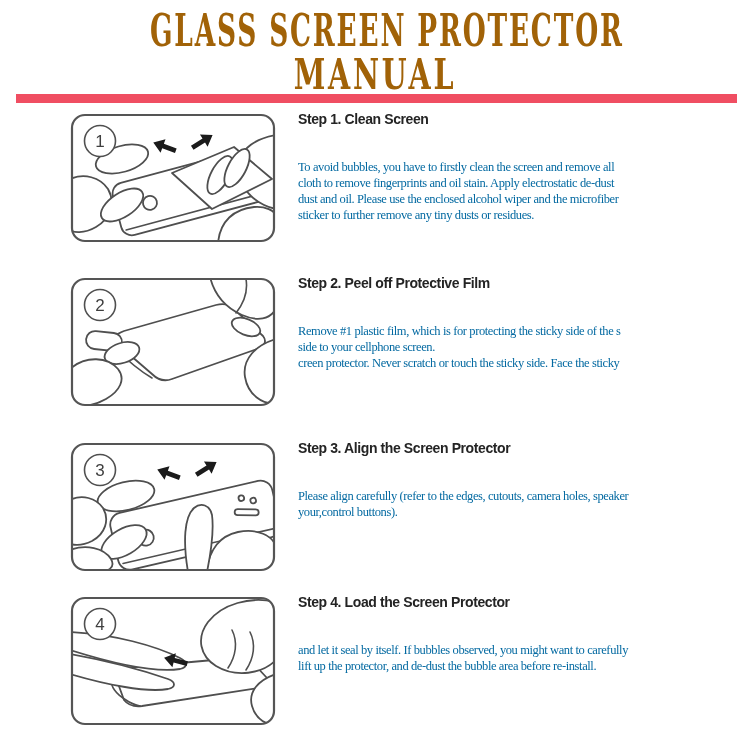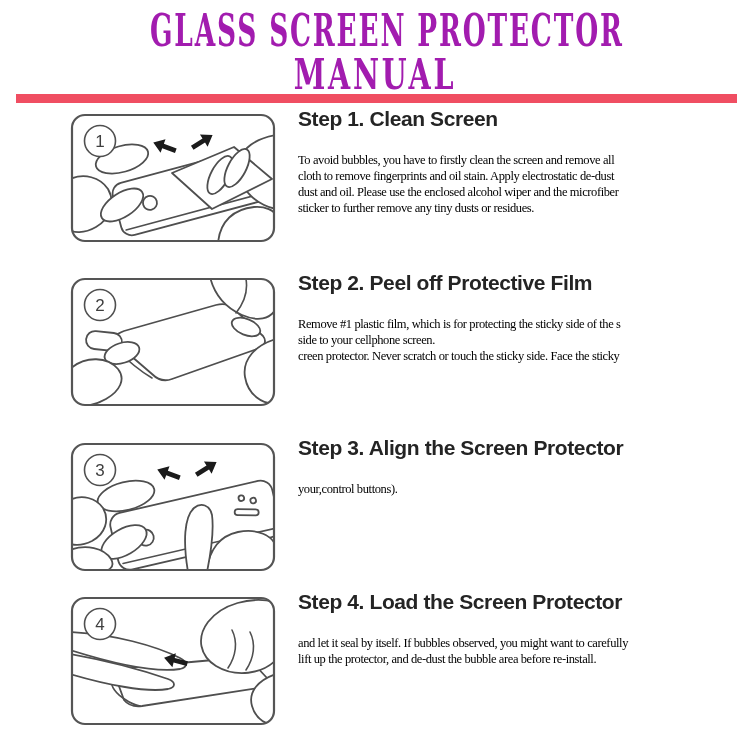--- a/index.html
+++ b/index.html
@@ -1,21 +1,21 @@
 <!DOCTYPE html>
 <html><head>
 <meta charset="utf-8">
 <style>
   html,body{margin:0;padding:0;}
   body{
     width:750px;height:750px;background:#ffffff;overflow:hidden;position:relative;
     font-family:"Liberation Sans", sans-serif;
   }
   
-  .title-wrap{position:absolute;left:0;top:8px;width:750px;text-align:center;color:#a21caf;}
+  .title-wrap{position:absolute;left:0;top:8px;width:750px;text-align:center;color:#a16207;}
   .title-line1{
     display:block;font-family:"DejaVu Serif", serif;font-weight:bold;
     font-size:44px;line-height:46px;letter-spacing:3px;
     transform:scaleX(0.60);transform-origin:50% 0;white-space:nowrap;
   }
   .title-line2{
     display:block;font-family:"DejaVu Serif", serif;font-weight:bold;
     font-size:42px;line-height:42px;letter-spacing:4px;
     transform:scaleX(0.68);transform-origin:50% 0;white-space:nowrap;
   }
@@ -24,24 +24,24 @@
   .step-row{position:absolute;left:0;width:750px;height:140px;}
   .row-1{top:113px;}
   .row-2{top:277px;}
   .row-3{top:442px;}
   .row-4{top:596px;}
   .illus{position:absolute;left:70px;top:0;width:206px;height:130px;}
   .illus svg{display:block;}
   .step-text{position:absolute;left:298px;top:-6px;width:452px;}
   .step-heading{
     margin:0;font-family:"Liberation Sans", sans-serif;font-weight:bold;
-    font-size:21px;line-height:24px;letter-spacing:-0.4px;color:#242424;
-  }
-  .step-body{margin-top:21px;font-family:"Liberation Serif", serif;font-size:12.5px;
-    line-height:16px;letter-spacing:-0.4px;color:#000000;}
+    font-size:14px;line-height:24px;letter-spacing:-0.4px;color:#242424;
+  }
+  .step-body{margin-top:28px;font-family:"Liberation Serif", serif;font-size:12.5px;
+    line-height:16px;letter-spacing:-0.4px;color:#0369a1;}
   .body-line{white-space:nowrap;}
   
   .la{stroke:#4f4f4f;stroke-width:1.8;fill:#ffffff;stroke-linejoin:round;stroke-linecap:round;}
   .la-open{stroke:#4f4f4f;stroke-width:1.6;fill:none;stroke-linejoin:round;stroke-linecap:round;}
   .arrow{fill:#1b1b1b;stroke:none;}
   .badge-circle{stroke:#4f4f4f;stroke-width:1.6;fill:#ffffff;}
   .badge-num{font-family:"Liberation Sans", sans-serif;font-size:17px;fill:#3f3f3f;text-anchor:middle;}
   .box-border{fill:none;stroke:#555555;stroke-width:2.2;}
 </style>
 </head>
@@ -165,20 +165,21 @@
       <rect class="box-border" x="2" y="2" width="202" height="126" rx="13"></rect>
       <g>
         <circle class="badge-circle" cx="30" cy="28" r="15.5"></circle>
         <text class="badge-num" x="30" y="34">3</text>
       </g>
     </svg>
   </div>
   <div class="step-text">
     <h2 class="step-heading">Step 3. Align the Screen Protector</h2>
     <div class="step-body">
+      <div class="body-line">Please align carefully (refer to the edges, cutouts, camera holes, speaker</div>
       <div class="body-line">your,control buttons).</div>
     </div>
   </div>
 </div>
 
 <div class="step-row row-4">
   <div class="illus">
     <svg width="206" height="130" viewBox="0 0 206 130">
       <defs>
           <clipPath id="clip4">

